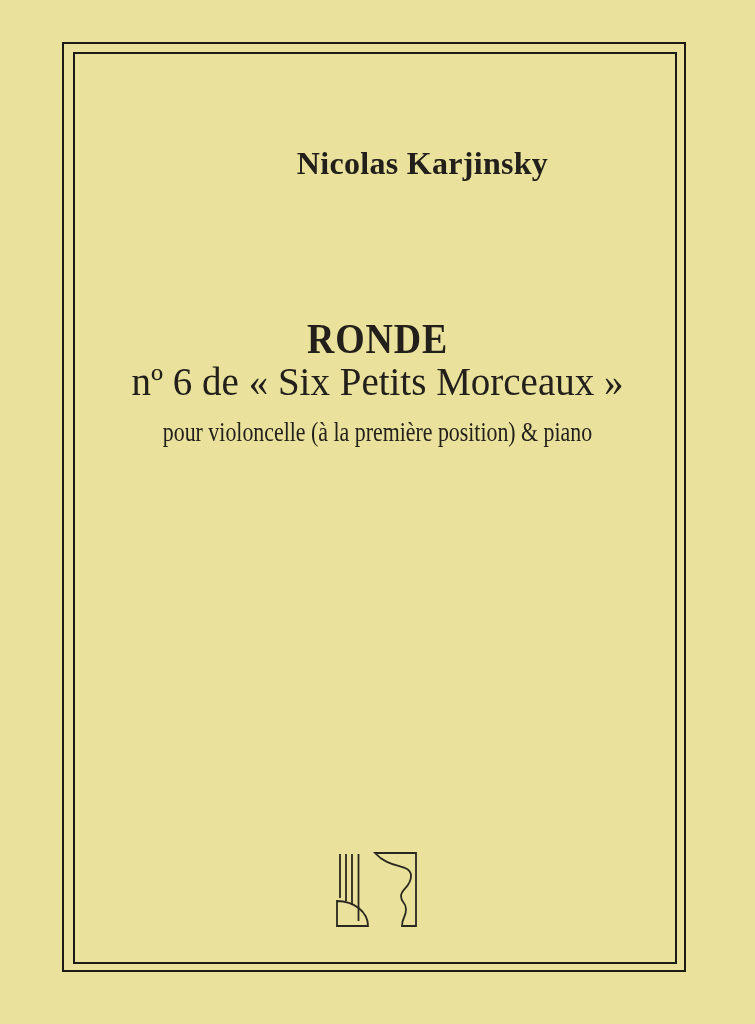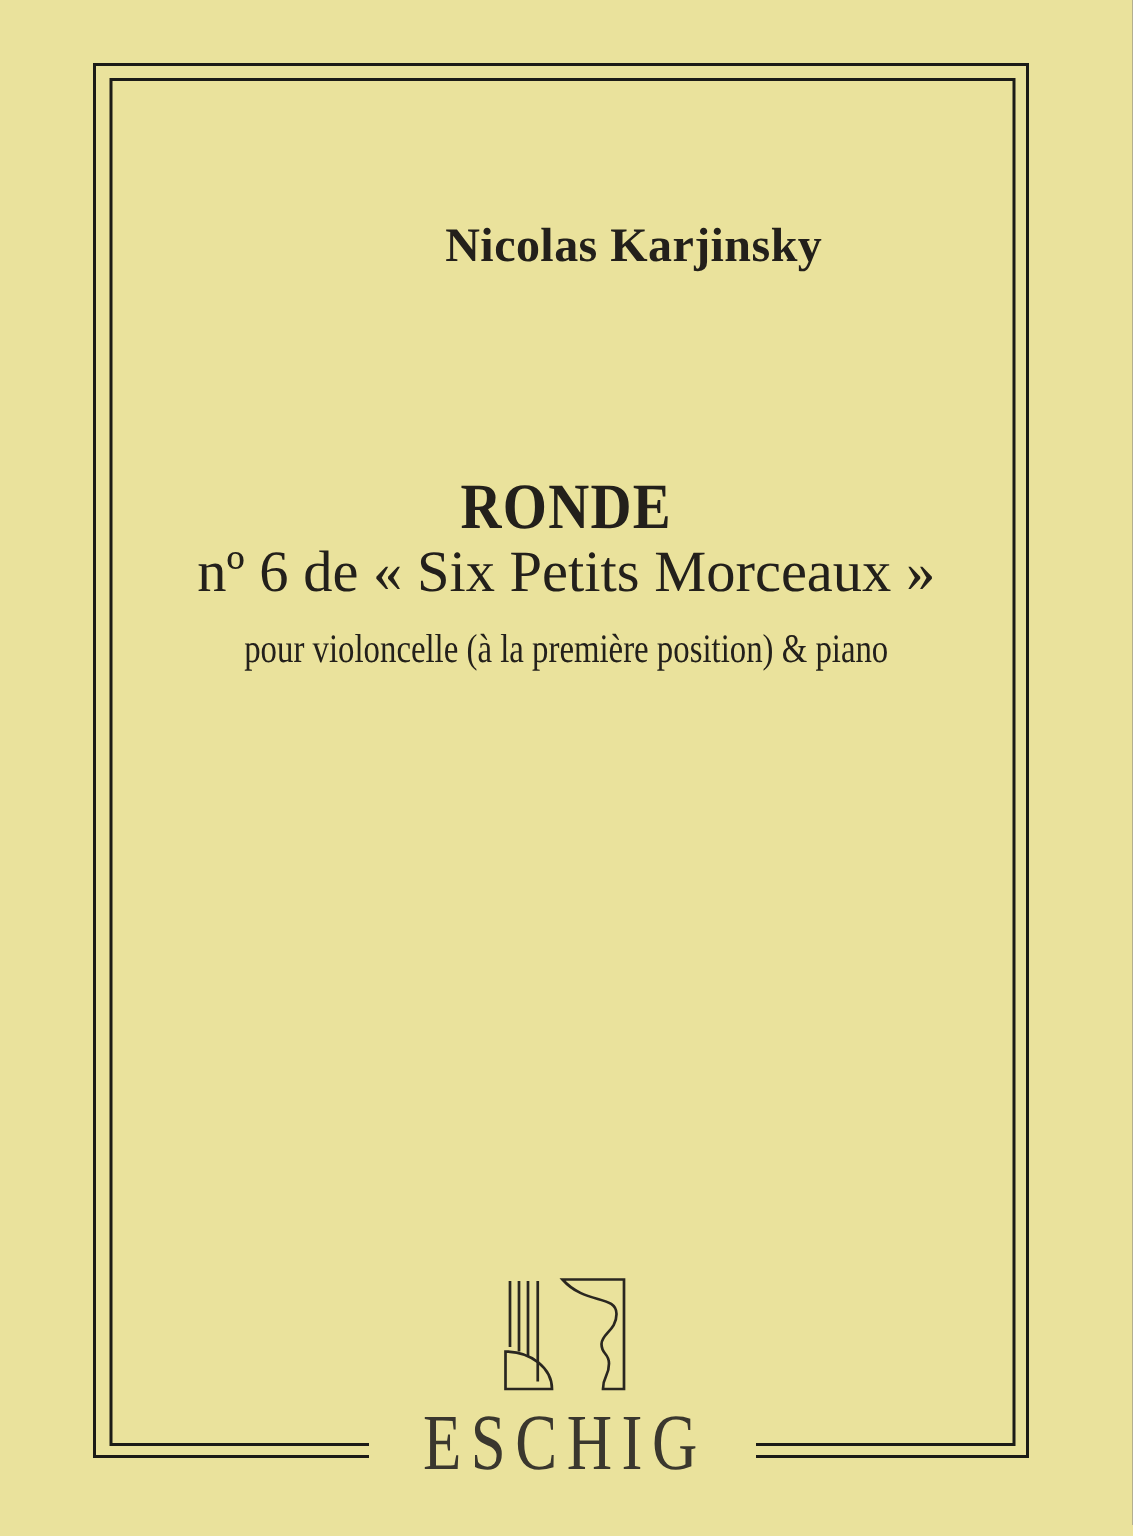--- a/index.html
+++ b/index.html
@@ -88,17 +88,14 @@
       <line x1="13" y1="5" x2="13" y2="52"></line>
       <line x1="19" y1="5" x2="19" y2="55"></line>
       <line x1="25.5" y1="5" x2="25.5" y2="72"></line>
 
       <path d="M4,52 A31,25 0 0 1 35,77 L4,77 Z"></path>
 
       <path d="M42,4 C57,21 78,14 78,27 C78,38 68,40 68,47 C68,54 73,53 73,60 C73,69 69,68 69,77 L83,77 L83,4 Z"></path>
     </svg>
   </div>
 
-  <div class="publisher-plaque">
-    <div class="publisher-wordmark">ESCHIG</div>
-  </div>
 
 </div>
 
 </body></html>

